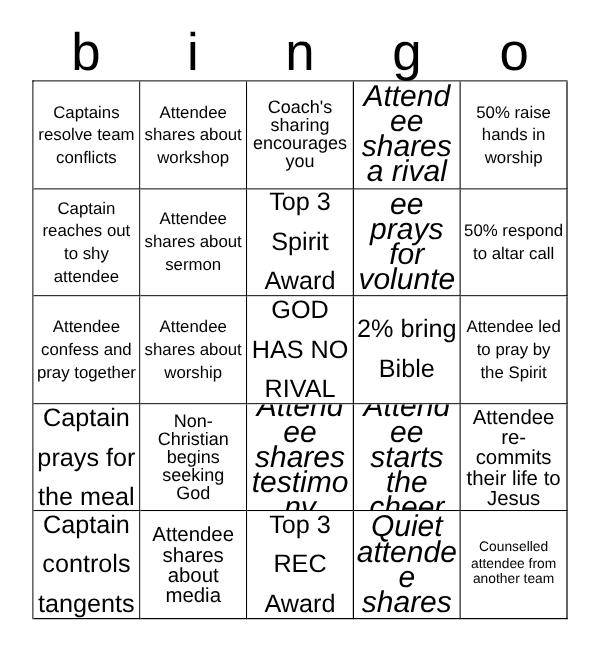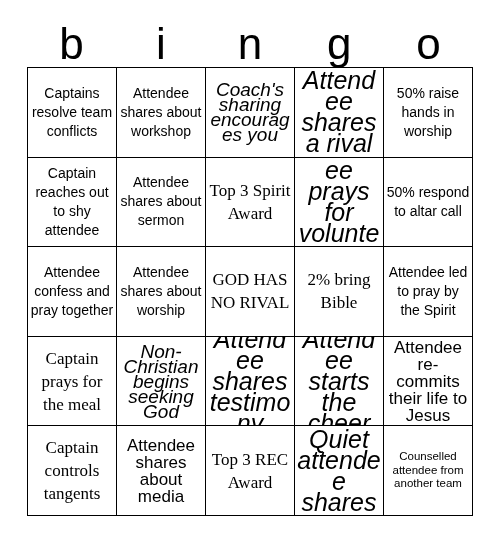--- a/index.html
+++ b/index.html
@@ -67,25 +67,25 @@
     text-align: center;
     width: 100%;
     word-wrap: break-word;
     overflow-wrap: break-word;
     hyphens: none;
     color: #000000;
     font-weight: 400;
   }
 
   
-  .fs-xl  { font-size: 17px; line-height: 23px; font-family: Liberation Serif, serif; }
+  .fs-xl  { font-size: 21px; line-height: 33px; }
   .fs-lg  { font-size: 25px; line-height: 21px; font-style: italic; }
   .fs-md  { font-size: 14px; line-height: 19px; }
   .fs-sm  { font-size: 17px; line-height: 17px; }
-  .fs-xs  { font-size: 19px; line-height: 15px; font-style: italic; }
+  .fs-xs  { font-size: 15px; line-height: 15px; }
   .fs-xxs { font-size: 11.5px; line-height: 13.5px; text-align: center; }
 </style>
 </head>
 <body>
 
 <div id="card">
 
   <div id="header">
     <div class="header-letter">b</div>
     <div class="header-letter">i</div>

